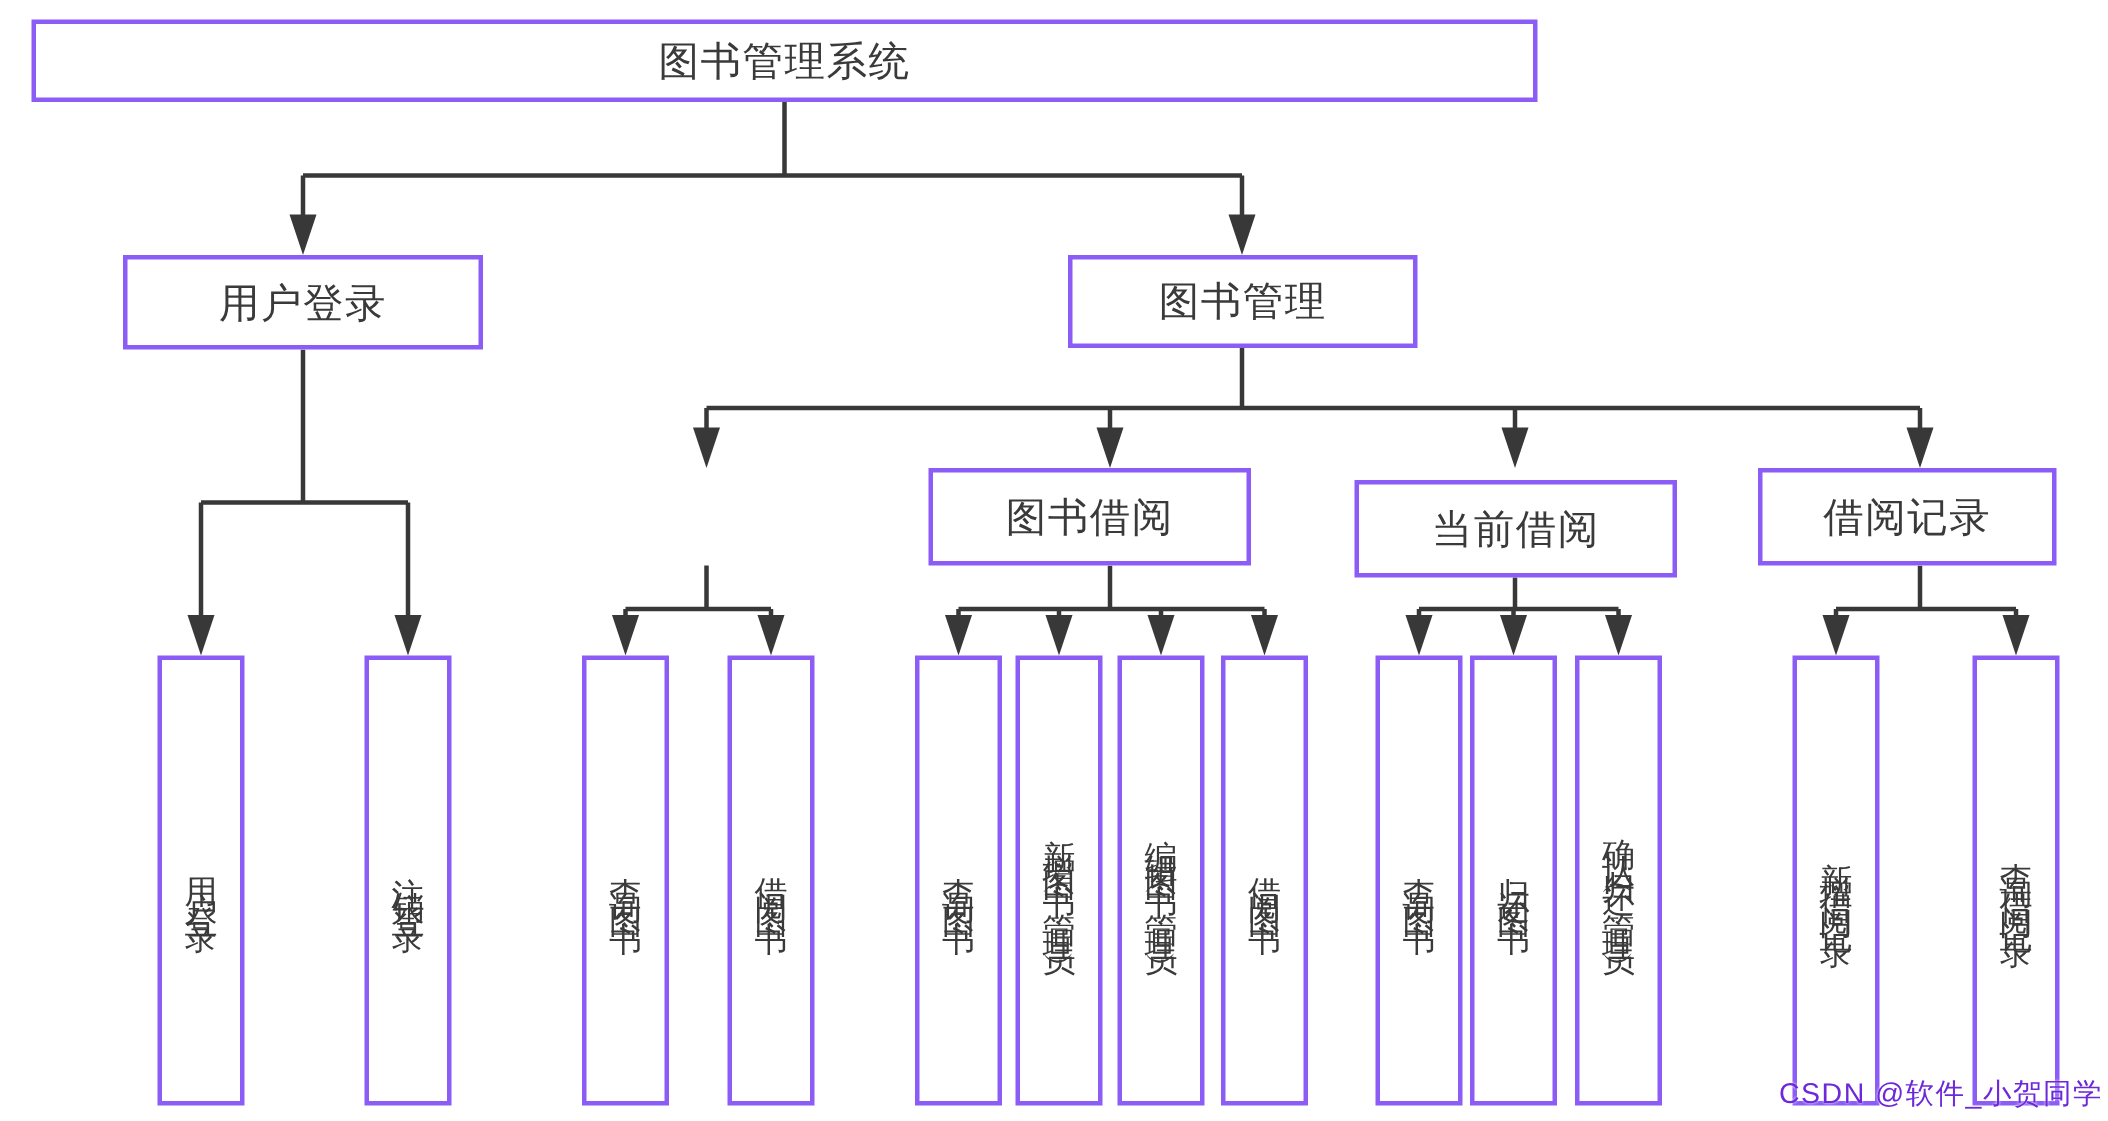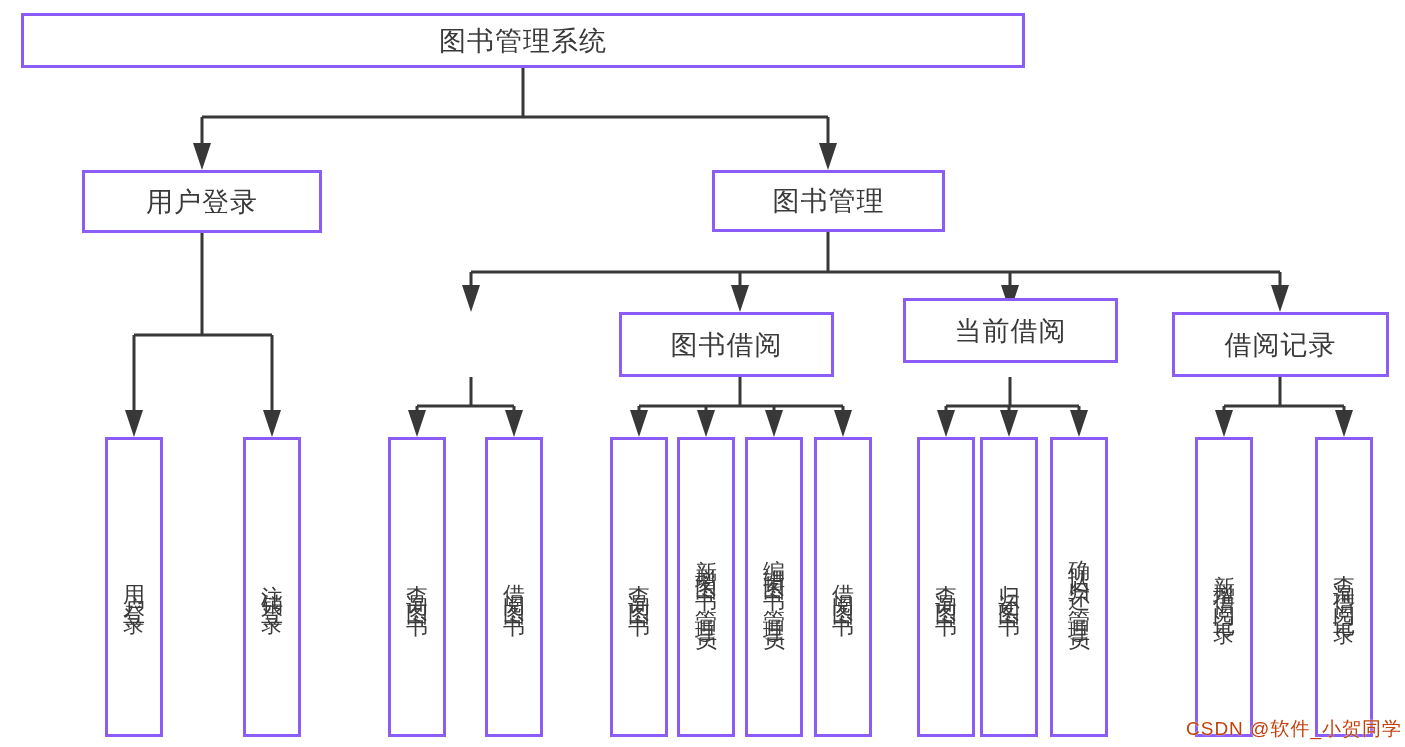--- a/index.html
+++ b/index.html
@@ -15,21 +15,21 @@
   }
   .branch{font-size:27px;letter-spacing:1px;}
   .root{left:21px;top:13px;width:1004px;height:55px;}
   .leaf{top:437px;width:58px;height:300px;font-size:22px;}
   .leaf .lbl{
     writing-mode:vertical-rl;text-orientation:mixed;
     letter-spacing:10px;line-height:1;max-height:288px;
   }
   .watermark{
     position:absolute;left:1186px;top:716px;z-index:5;
-    font-size:19px;color:#c2410c;letter-spacing:1px;white-space:nowrap;
+    font-size:19px;color:#6d28d9;letter-spacing:1px;white-space:nowrap;
     text-shadow:0 0 2px #ffffff;
   }
 </style>
 </head>
 <body>
 
 <div class="canvas">
 
   <svg class="wires" viewBox="0 0 1405 747" xmlns="http://www.w3.org/2000/svg">
     <g stroke="#383838" stroke-width="3" fill="none">
@@ -78,24 +78,24 @@
   <div class="node branch" style="left:82px;top:170px;width:240px;height:63px">
     <span class="lbl">用户登录</span>
   </div>
   <div class="node branch" style="left:712px;top:170px;width:233px;height:62px">
     <span class="lbl">图书管理</span>
   </div>
 
   <div class="node branch" style="left:619px;top:312px;width:215px;height:65px">
     <span class="lbl">图书借阅</span>
   </div>
-  <div class="node branch" style="left:903px;top:298px;width:215px;height:65px">
+  <div class="node branch" style="left:903px;top:320px;width:215px;height:65px">
     <span class="lbl">当前借阅</span>
   </div>
-  <div class="node branch" style="left:1172px;top:312px;width:217px;height:65px">
+  <div class="node branch" style="left:1172px;top:312px;width:199px;height:65px">
     <span class="lbl">借阅记录</span>
   </div>
 
   <div class="node leaf" style="left:105px">
     <span class="lbl">用户登录</span>
   </div>
   <div class="node leaf" style="left:243px">
     <span class="lbl">注销登录</span>
   </div>
 

